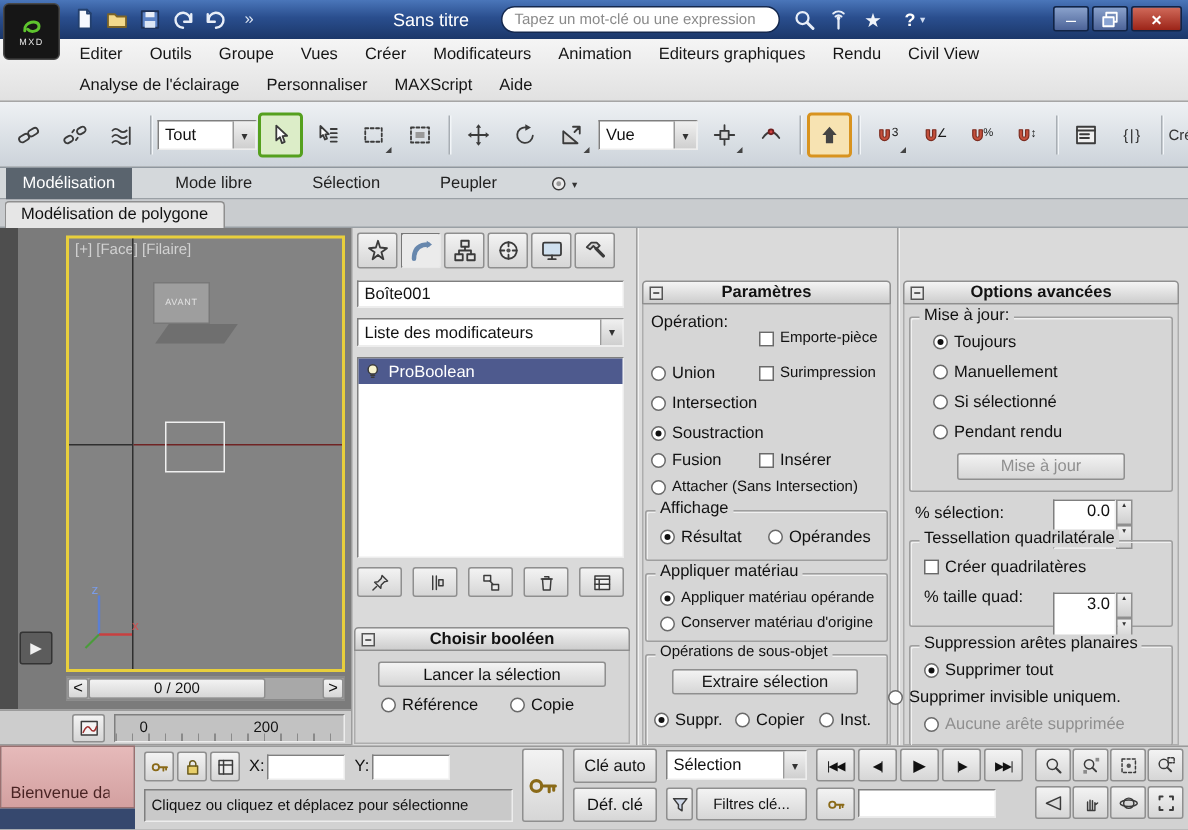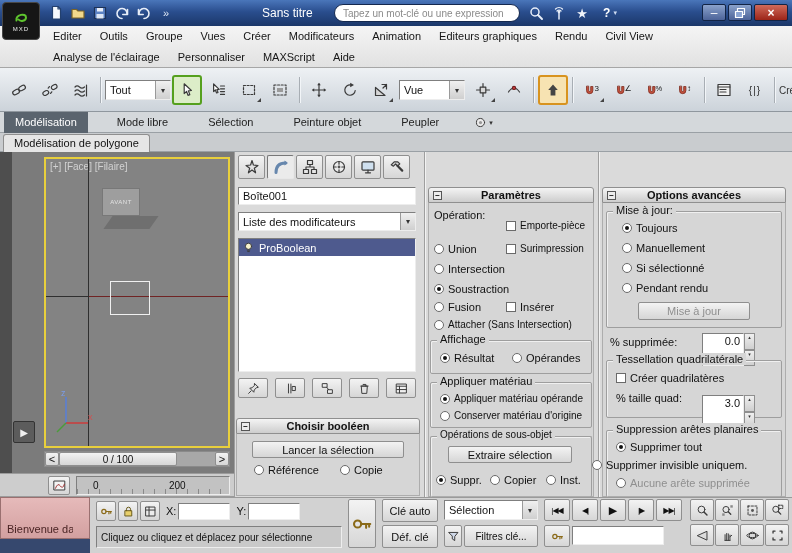--- a/index.html
+++ b/index.html
@@ -361,21 +361,20 @@
       </div>
     <i class="vsep"></i>
     <span class="lbl" style="position:static;color:#333;font-size:10px">Cré</span>
   </div>
 
   <div class="a ribbonbar" style="left:0;top:112px;width:792px;height:21px"></div>
   <div class="a flex" style="left:4px;top:112px;height:21px;gap:18px">
     <span class="rtab on">Modélisation</span>
     <span class="rtab">Mode libre</span>
     <span class="rtab">Sélection</span>
-    <span class="rtab">Peinture objet</span>
     <span class="rtab">Peupler</span>
     <span class="flex" style="gap:2px;padding:0 6px">
       <span class="ic sm">
           <svg viewBox="0 0 16 16">
             <circle cx="8" cy="8" r="5" fill="#ececec"></circle>
             <circle cx="8" cy="8" r="2" fill="#9a9a9a" stroke="none"></circle>
           </svg>
         </span>
       <span style="font-size:7px;color:#333">▾</span>
     </span>
@@ -411,21 +410,21 @@
   </div>
 
   <div class="a btn" style="left:13px;top:421px;width:22px;height:22px;background:#5c5c5c;border-color:#333">
       <span class="ic sm">
         <span style="font-size:10px;color:#f0f0f0">▶</span>
       </span>
     </div>
 
   <div class="a flex" style="left:44px;top:451px;width:186px;height:16px;background:#a8a8a8;border:1px solid #8a8a8a">
     <div class="btn" style="width:14px;height:14px">&lt;</div>
-    <div class="btn" style="width:118px;height:14px;font-size:10px">0 / 100</div>
+    <div class="btn" style="width:118px;height:14px;font-size:10px">0 / 200</div>
     <div style="flex:1"></div>
     <div class="btn" style="width:14px;height:14px">&gt;</div>
   </div>
 
   <div class="a" style="left:0;top:473px;width:234px;height:24px;background:#cdcdcd;border-top:1px solid #9b9b9b;border-bottom:1px solid #9b9b9b">
     <div class="a btn" style="left:48px;top:2px;width:22px;height:19px">
         <span class="ic sm">
           <svg viewBox="0 0 16 16">
             <rect x="1.5" y="2.5" width="13" height="11" fill="#f4f4f4"></rect>
             <path d="M3 11.5 Q6 4 9 8.5 T14 6.5" stroke="#a03030" fill="none"></path>
@@ -680,21 +679,21 @@
   <div class="radio" style="left:622px;top:262px">
       <i class="rb"></i>
       <span>Si sélectionné</span>
     </div>
   <div class="radio" style="left:622px;top:282px">
       <i class="rb"></i>
       <span>Pendant rendu</span>
     </div>
   <div class="a btn dis" style="left:638px;top:302px;width:112px;height:18px">Mise à jour</div>
 
-  <span class="lbl" style="left:610px;top:336px">% supprimée:</span>
+  <span class="lbl" style="left:610px;top:336px">% sélection:</span>
   <div class="spin" style="left:702px;top:333px">
     <span class="sval">0.0</span>
     <span class="sarr">
         <i class="su"></i>
         <i class="sd"></i>
       </span>
   </div>
 
   <div class="group" style="left:606px;top:360px;width:176px;height:58px">
     <span class="legend" style="background:#d6d6d6">Tessellation quadrilatérale</span>

